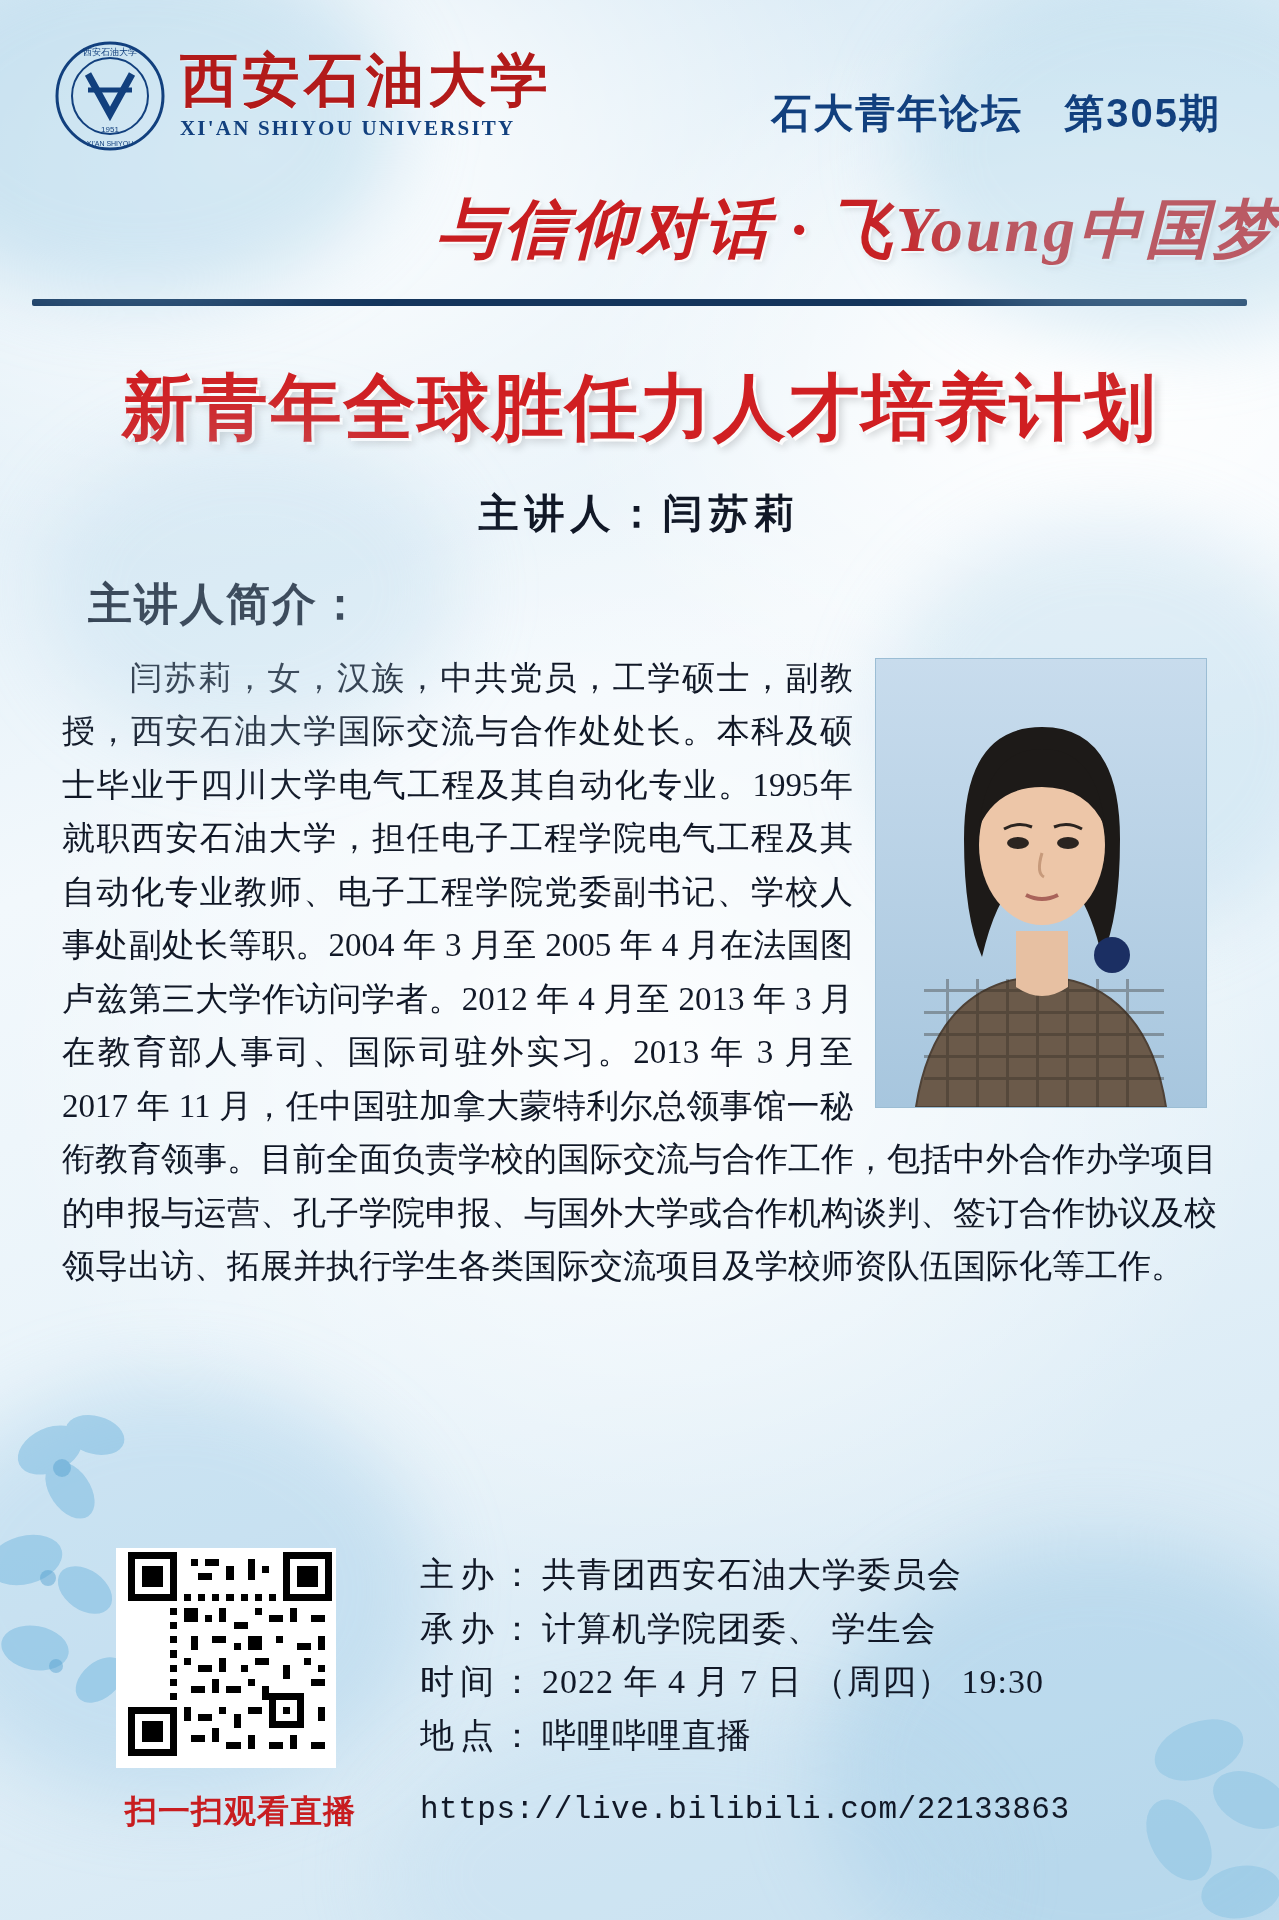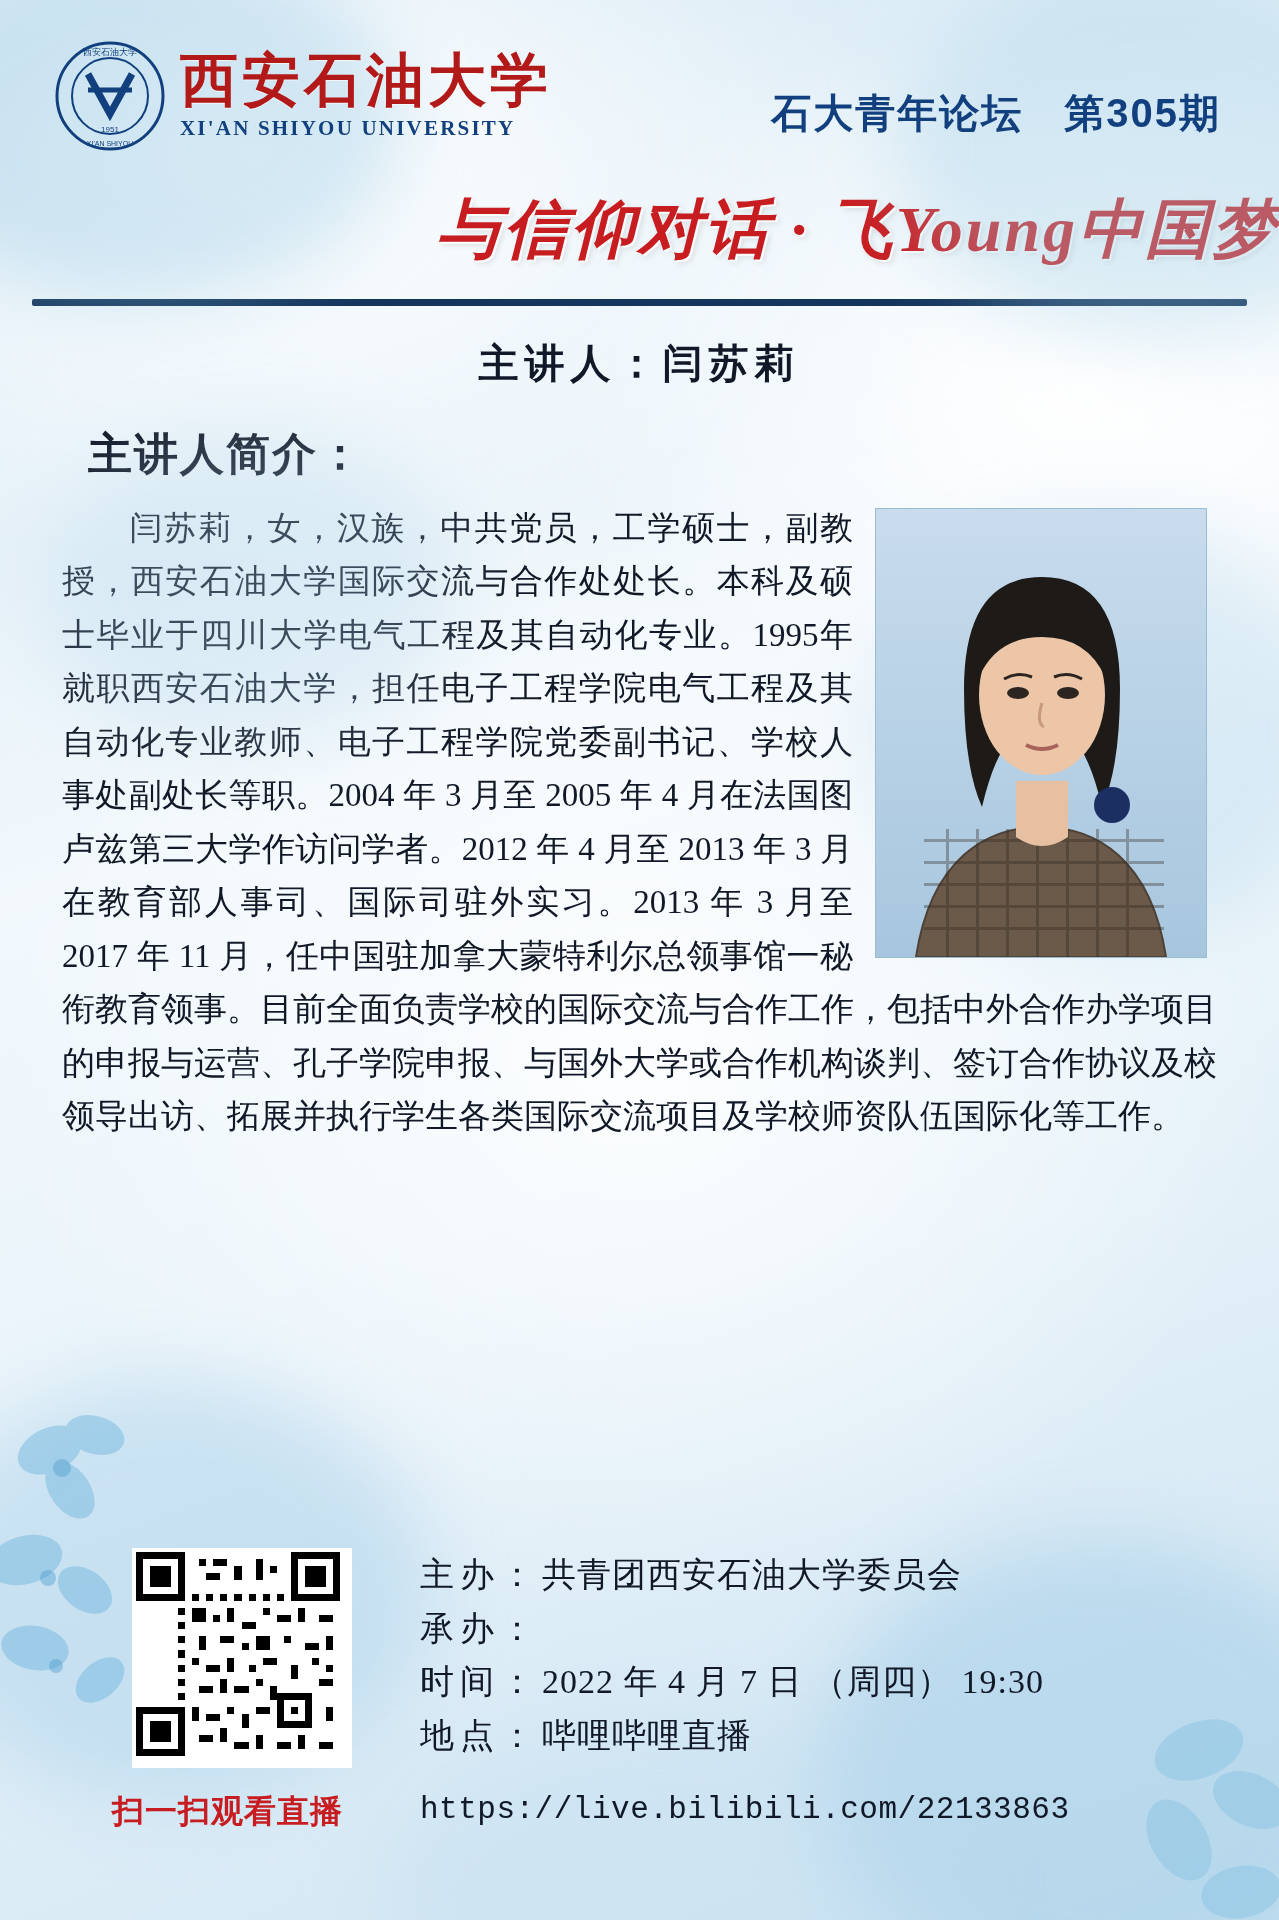--- a/index.html
+++ b/index.html
@@ -174,24 +174,24 @@
   
   .footer {
     position: absolute;
     left: 0;
     right: 0;
     bottom: 52px;
     height: 320px;
   }
   .qr-block {
     position: absolute;
-    left: 112px;
+    left: 96px;
     top: 0;
     width: 260px;
-    text-align: left;
+    text-align: right;
   }
   .qr-code {
     width: 212px;
     height: 212px;
     margin: 0 auto;
     background: #ffffff;
     padding: 4px;
   }
   .qr-caption {
     margin-top: 22px;
@@ -284,20 +284,21 @@
     <div class="forum-line">
       <span>石大青年论坛</span>
       <span class="issue">第305期</span>
     </div>
   </div>
 
   <div class="slogan">与信仰对话 · 飞Young中国梦</div>
 
   <div class="rule"></div>
 
+  <div class="main-title">新青年全球胜任力人才培养计划</div>
   <div class="speaker-line">主讲人：闫苏莉</div>
 
   <div class="bio-heading">主讲人简介：</div>
 
   <div class="bio-body">
     <div class="portrait">
       <svg viewBox="0 0 330 448" width="330" height="448">
         <defs>
           <linearGradient id="bg" x1="0" y1="0" x2="0" y2="1">
             <stop offset="0%" stop-color="#c8dced"></stop>
@@ -449,20 +450,21 @@
 
     <div class="info-block">
       <div class="info-row">
         <span class="info-label">主办</span>
         <span class="info-colon">：</span>
         <span class="info-value">共青团西安石油大学委员会</span>
       </div>
       <div class="info-row">
         <span class="info-label">承办</span>
         <span class="info-colon">：</span>
+        <span class="info-value">计算机学院团委、 学生会</span>
       </div>
       <div class="info-row">
         <span class="info-label">时间</span>
         <span class="info-colon">：</span>
         <span class="info-value">2022 年 4 月 7 日 （周四） 19:30</span>
       </div>
       <div class="info-row">
         <span class="info-label">地点</span>
         <span class="info-colon">：</span>
         <span class="info-value">哔哩哔哩直播</span>

